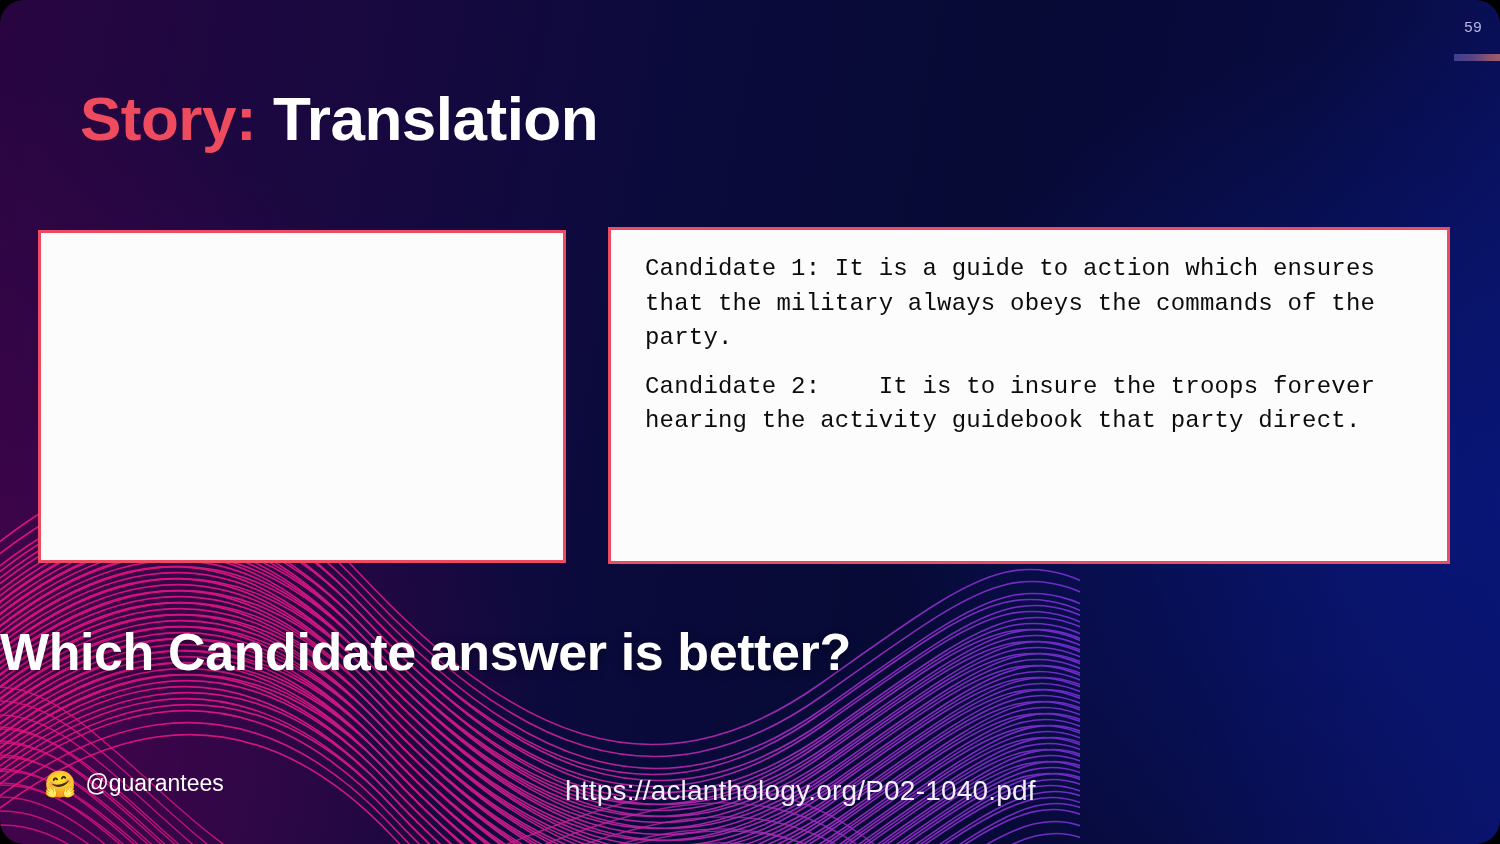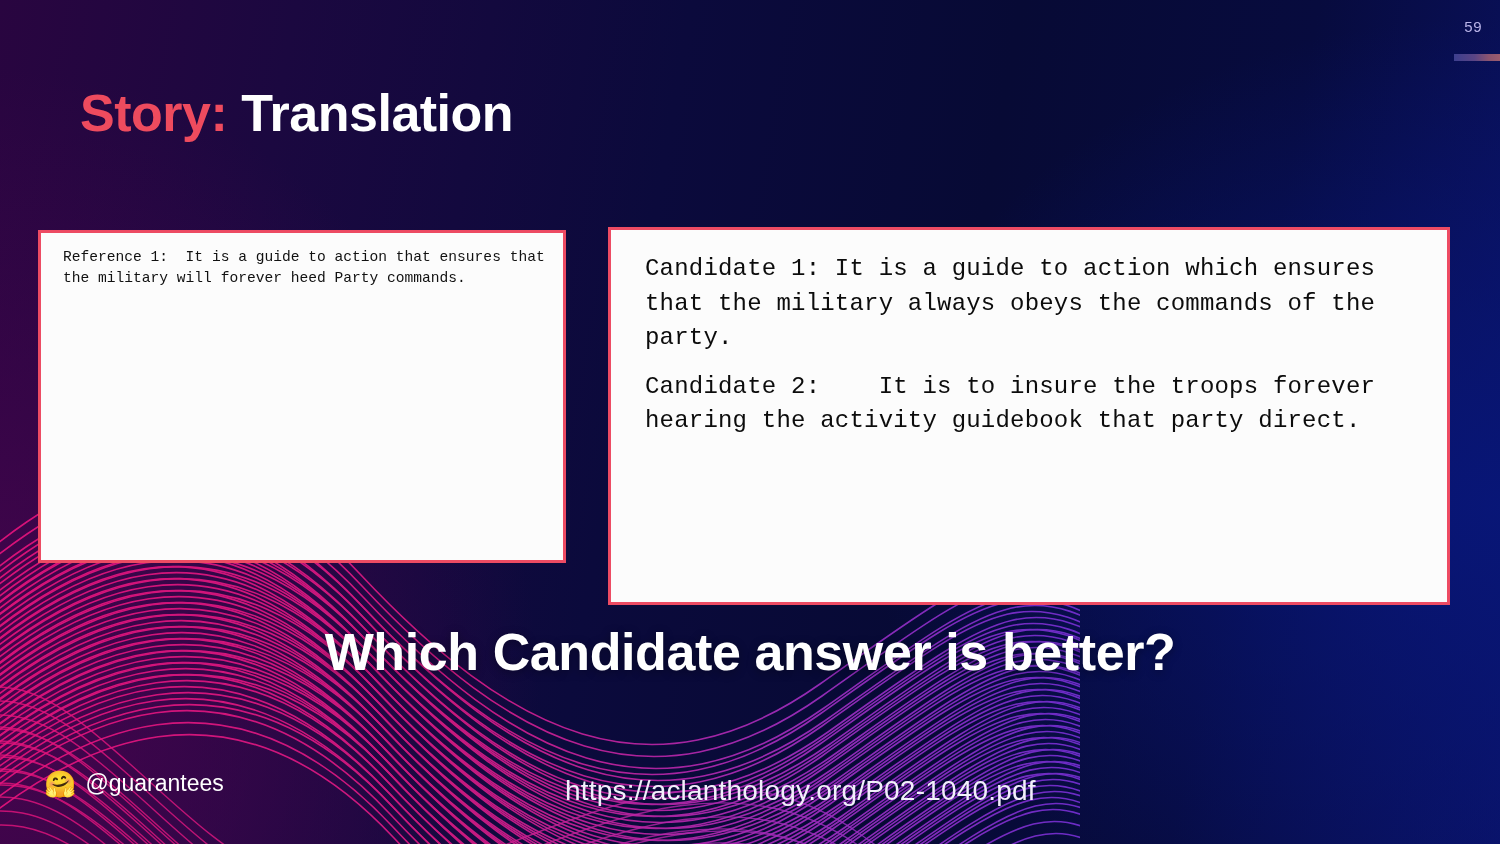--- a/index.html
+++ b/index.html
@@ -10,20 +10,21 @@
   #slide {
     position: relative;
     width: 1500px;
     height: 844px;
     overflow: hidden;
     font-family: "Liberation Sans", sans-serif;
     background:
       radial-gradient(ellipse 900px 700px at 100% 60%, rgba(8,22,120,0.95) 0%, rgba(8,22,120,0.0) 70%),
       radial-gradient(ellipse 750px 900px at 0% 85%, rgba(72,4,78,0.95) 0%, rgba(72,4,78,0.0) 72%),
       linear-gradient(100deg, #290540 0%, #1b0840 18%, #0b0a3c 42%, #070a35 62%, #070b3e 80%, #0a1266 100%);
+    border-radius: 24px;
   }
 
   
   #wave-art {
     position: absolute;
     left: -40px;
     bottom: -30px;
     width: 1120px;
     height: 430px;
     pointer-events: none;
@@ -45,21 +46,21 @@
     width: 46px;
     height: 7px;
     background: linear-gradient(90deg, #3d3f8e 0%, #5a4585 45%, #8a5470 75%, #9c5c6e 100%);
   }
 
   
   .title {
     position: absolute;
     left: 80px;
     top: 86px;
-    font-size: 52px;
+    font-size: 62px;
     font-weight: bold;
     letter-spacing: -0.5px;
     line-height: 1.05;
     white-space: nowrap;
   }
   .title .accent { color: #EE4B5E; }
   .title .plain  { color: #ffffff; }
 
   
   .figbox {
@@ -73,21 +74,21 @@
     left: 38px;
     top: 230px;
     width: 528px;
     height: 333px;
     padding: 14px 18px 10px 22px;
   }
   #box-candidates {
     left: 608px;
     top: 227px;
     width: 842px;
-    height: 378px;
+    height: 337px;
     padding: 22px 8px 14px 34px;
   }
 
   .ref-para {
     font-family: "Liberation Mono", monospace;
     color: #111;
     font-size: 14.6px;
     line-height: 1.45;
     margin: 0 0 9px 0;
     white-space: pre-wrap;
@@ -104,21 +105,21 @@
     white-space: pre-wrap;
   }
   .cand-para:last-child { margin-bottom: 4px; }
 
   
   .question {
     position: absolute;
     left: 0;
     right: 0;
     top: 622px;
-    text-align: center;
+    text-align: left;
     color: #ffffff;
     font-size: 52px;
     font-weight: bold;
     letter-spacing: -0.4px;
     text-shadow: 0 2px 10px rgba(0,0,0,0.35);
   }
 
   
   .handle {
     position: absolute;
@@ -199,21 +200,20 @@
 
   <div class="page-num">59</div>
   <div class="page-bar"></div>
 
   <div class="title">
     <span class="accent">Story:</span>
     <span class="plain">Translation</span>
   </div>
 
   <div class="figbox" id="box-references">
-    <p class="ref-para">Reference 1:  It is a guide to action that ensures that the military will forever heed Party commands.</p>
   </div>
 
   <div class="figbox" id="box-candidates">
     <p class="cand-para">Candidate 1: It is a guide to action which ensures that the military always obeys the commands of the party.</p>
     <p class="cand-para">Candidate 2:    It is to insure the troops forever hearing the activity guidebook that party direct.</p>
   </div>
 
   <div class="question">Which Candidate answer is better?</div>
 
   <div class="handle">

